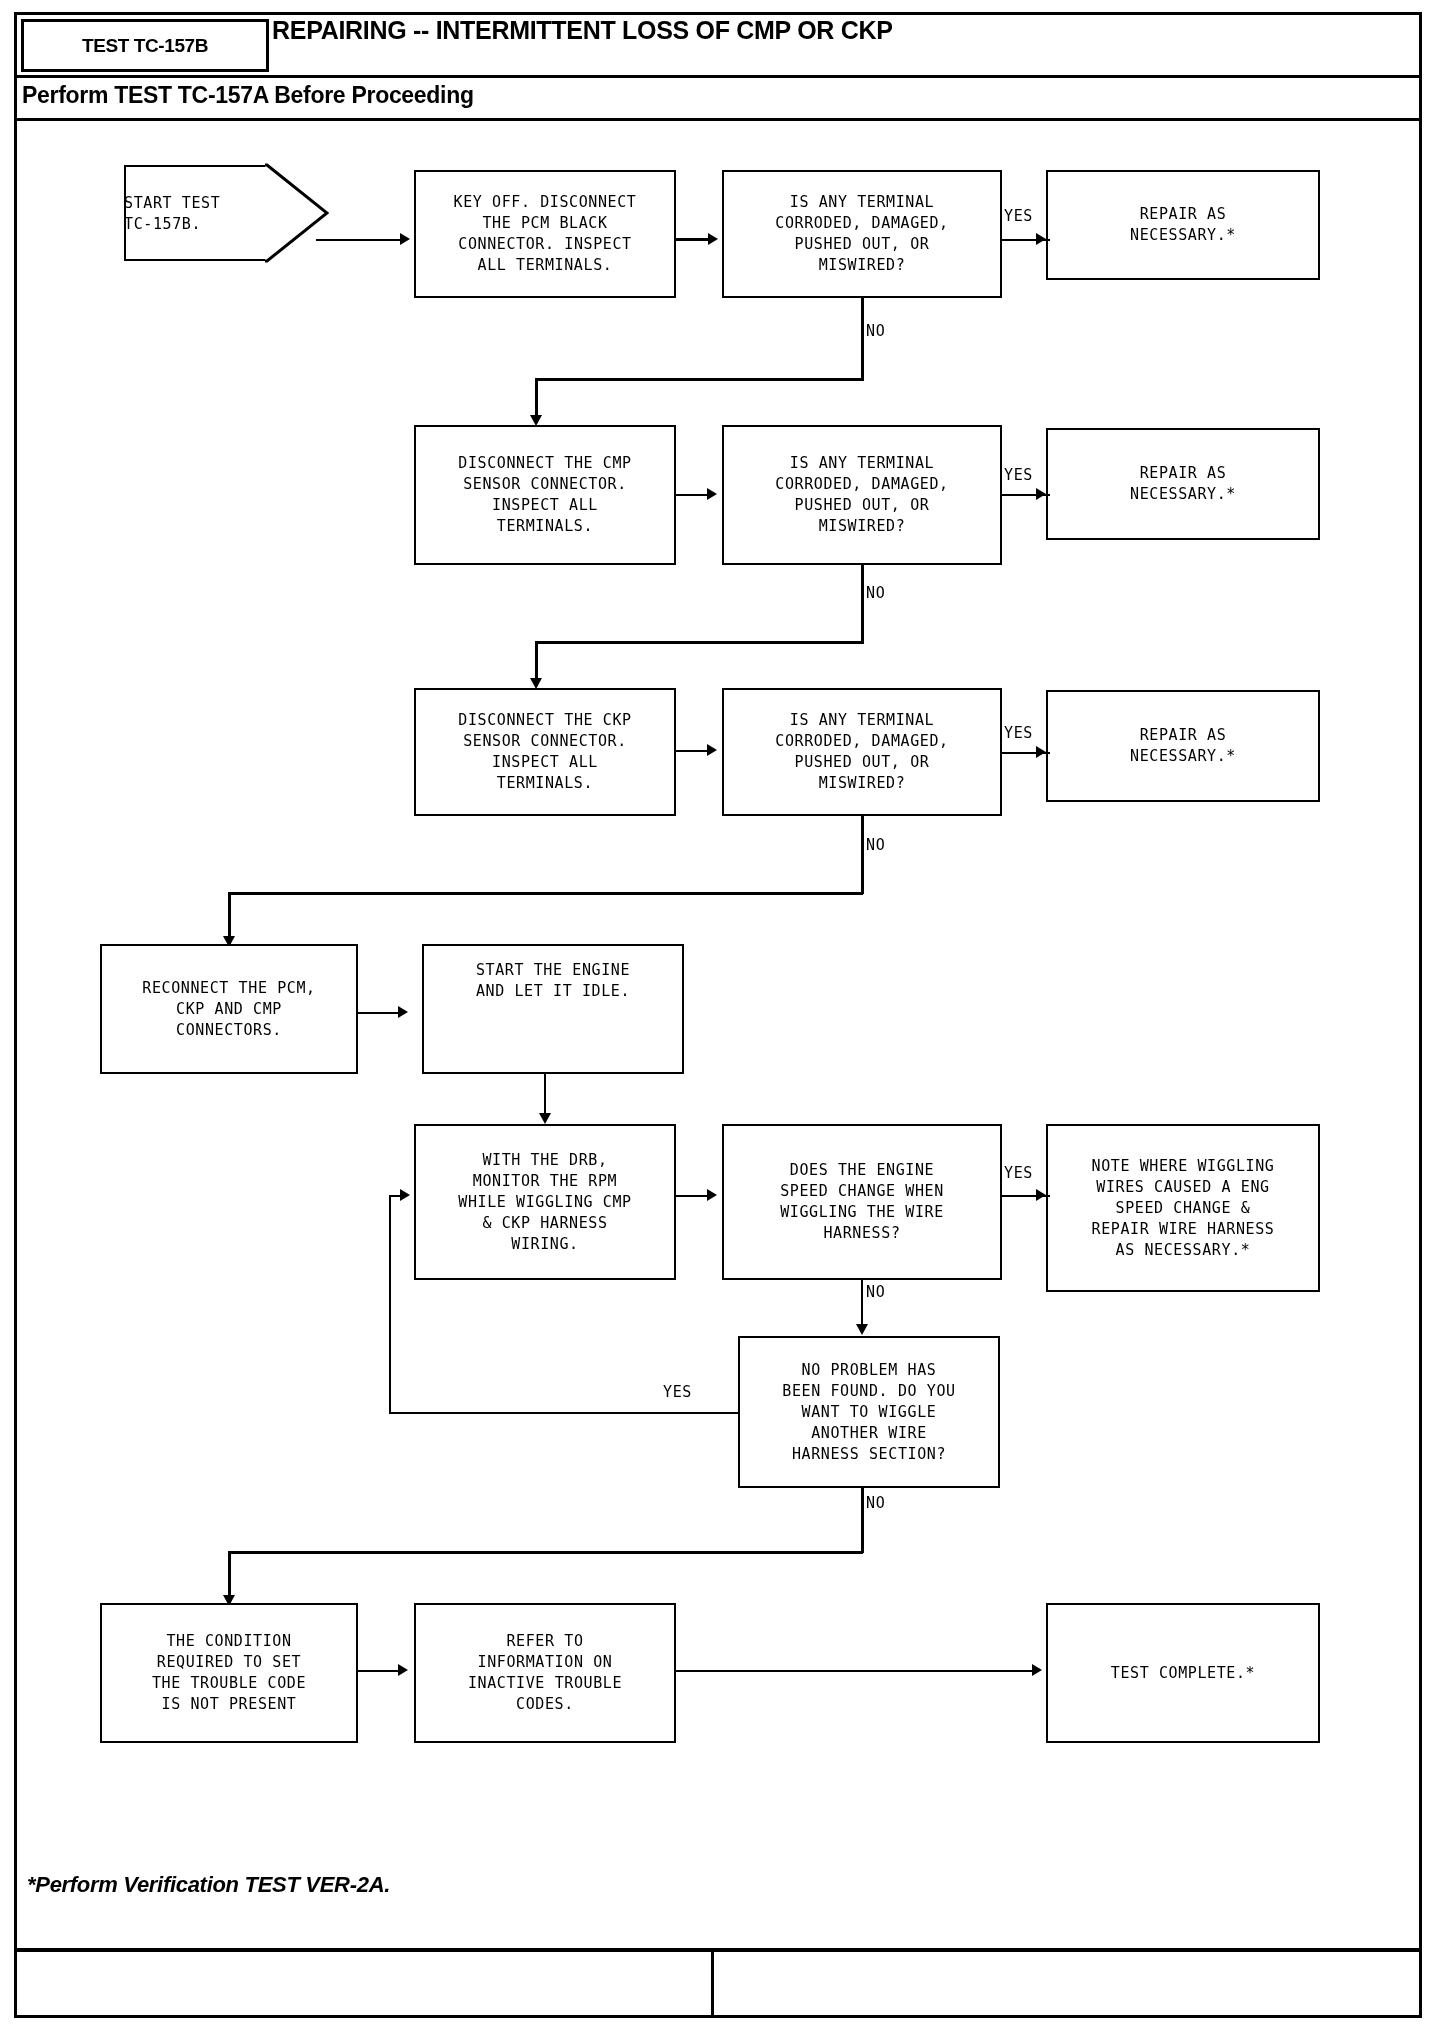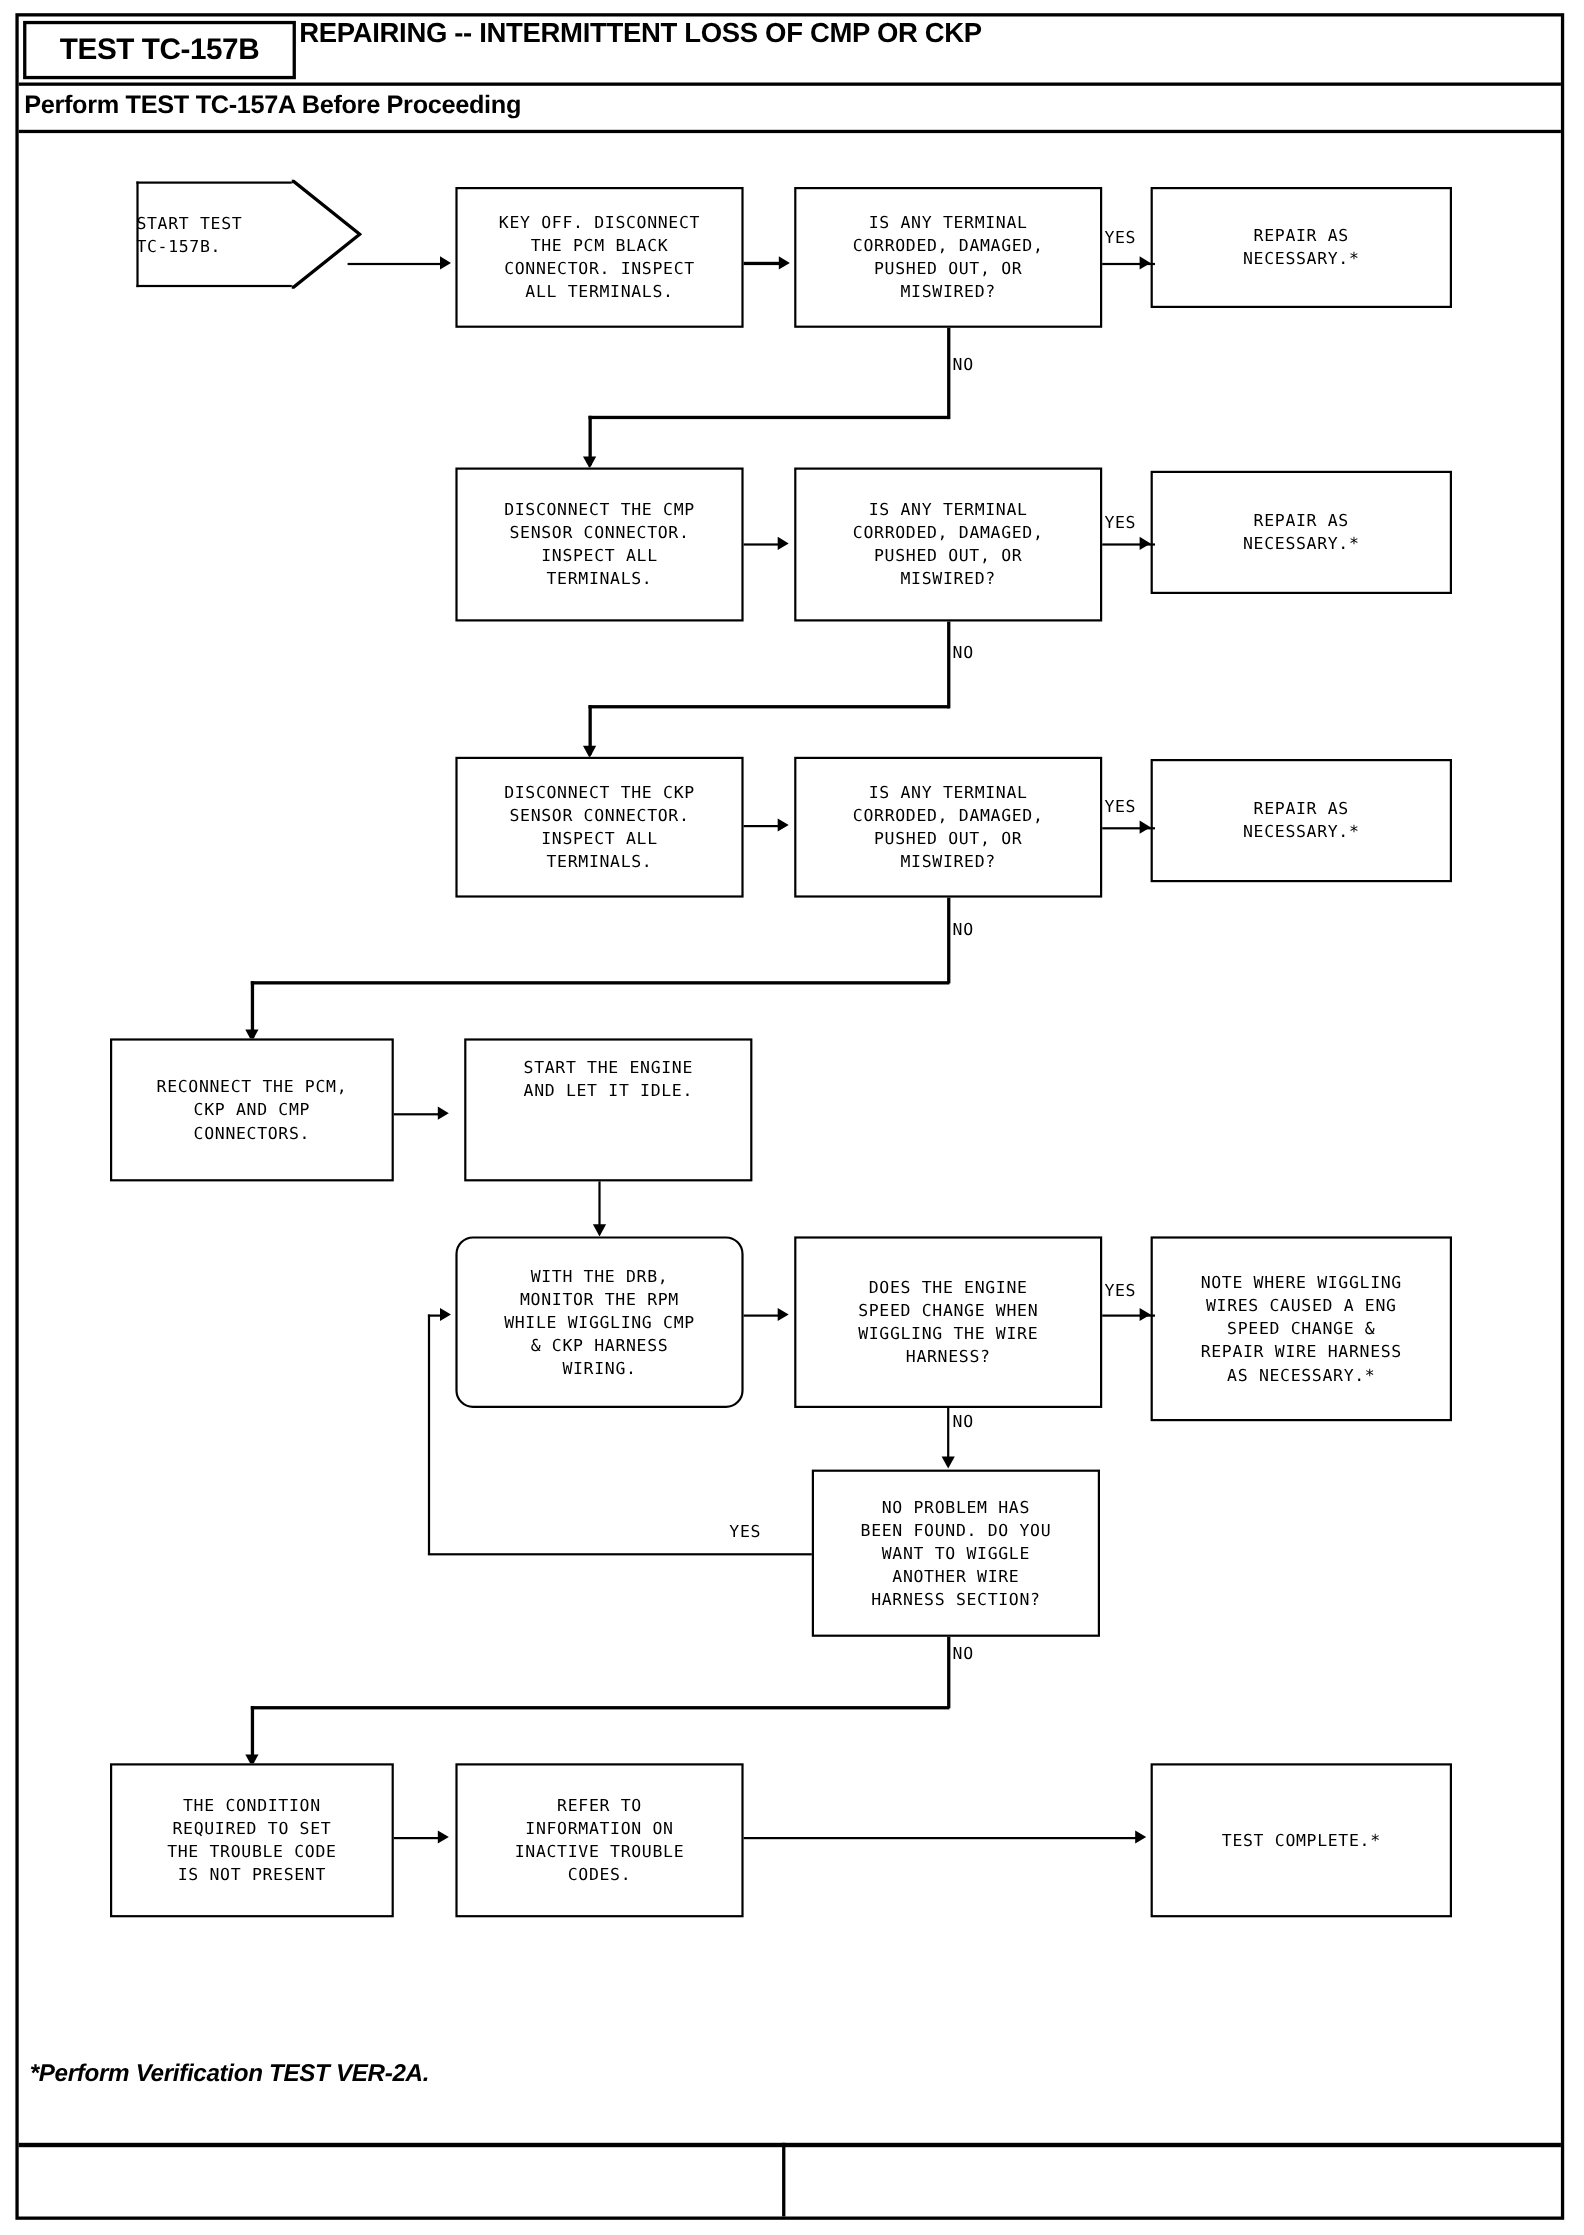--- a/index.html
+++ b/index.html
@@ -32,21 +32,21 @@
   }
   .hdr-test-box{
     position:absolute;
     left:4px; top:4px;
     width:248px; height:53px;
     border:3px solid #000;
     box-sizing:border-box;
     display:flex; align-items:center; justify-content:center;
   }
   .hdr-test-box span{
-    font-size:27px; font-weight:bold; letter-spacing:-0.4px;
+    font-size:19px; font-weight:bold; letter-spacing:-0.4px;
     color:#000;
   }
   .hdr-title{
     position:absolute;
     left:272px; top:16px;
     font-size:25px; font-weight:bold; letter-spacing:-0.3px;
     color:#000;
     white-space:nowrap;
   }
   .hdr-sep{
@@ -313,21 +313,21 @@
     <div class="txt" style="align-self:flex-start; margin-top:14px;">START THE ENGINE
 AND LET IT IDLE.</div>
   </div>
 
   <div class="ln lnh" style="left:358px; top:1012px; width:44px;"></div>
   <div class="arrowR" style="left:398px; top:1006px;"></div>
 
   <div class="ln lnv" style="left:544px; top:1074px; height:48px;"></div>
   <div class="arrowD" style="left:539px; top:1113px;"></div>
 
-  <div class="node" style="left:414px; top:1124px; width:262px; height:156px;border-radius:16px;">
+  <div class="node" style="left:414px; top:1124px; width:262px; height:156px;">
     <div class="txt">WITH THE DRB,
 MONITOR THE RPM
 WHILE WIGGLING CMP
 &amp; CKP HARNESS
 WIRING.</div>
   </div>
 
   <div class="node" style="left:722px; top:1124px; width:280px; height:156px;">
     <div class="txt">DOES THE ENGINE
 SPEED CHANGE WHEN

